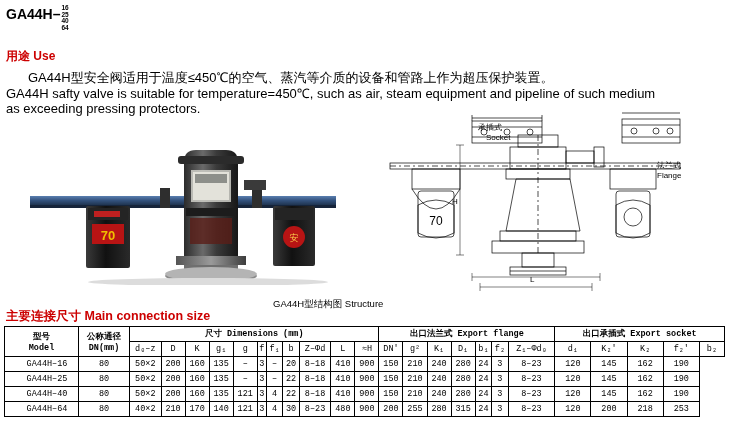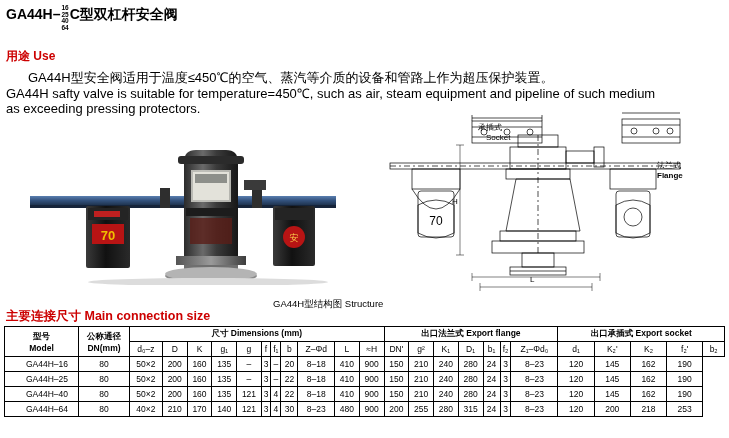--- a/index.html
+++ b/index.html
@@ -32,21 +32,21 @@
   .photo{position:absolute;left:8px;top:110px;width:345px;height:175px;}
   .photo-cap{position:absolute;left:265px;top:298px;font-size:9.5px;margin-left:8px;}
 
   
   .drawing{position:absolute;left:360px;top:105px;width:365px;height:190px;}
   .lbl{position:absolute;font-size:8px;line-height:9px;}
 
   
   table.spec{
     position:absolute;left:4px;top:326px;border-collapse:collapse;
-    font-size:8.5px;width:721px;
+    font-size:8.5px;width:721px;font-family:Liberation Mono, monospace;
   }
   table.spec td,table.spec th{
     border:1px solid #000;text-align:center;vertical-align:middle;
     padding:0;height:14px;font-weight:normal;
   }
   table.spec .hdr{font-weight:bold;}
   table.spec .model-col{width:62px;text-align:center;padding-left:11px;font-weight:normal;}
 </style>
 </head>
 <body>
@@ -54,21 +54,20 @@
 <div class="page">
 
   <div class="title-row">
     <span class="title-main">GA44H–</span>
     <span class="title-frac">
       <span>16</span>
       <span>25</span>
       <span>40</span>
       <span>64</span>
     </span>
-    <span class="title-main">C型双杠杆安全阀</span>
     <span style="width:5px"></span>
   </div>
 
   <div class="sect sect-use">用途 Use</div>
   <div class="para para1">GA44H型安全阀适用于温度≤450℃的空气、蒸汽等介质的设备和管路上作为超压保护装置。</div>
   <div class="para para2">GA44H safty valve is suitable for temperature=450℃, such as air, steam equipment and pipeline of such medium as exceeding pressing protectors.</div>
 
   <div class="photo">
     <svg width="345" height="175" viewBox="0 0 345 175" xmlns="http://www.w3.org/2000/svg">
       <defs>
@@ -204,21 +203,21 @@
         <line x1="100" y1="40" x2="100" y2="150"></line>
         <line x1="96" y1="40" x2="104" y2="40"></line>
         <line x1="96" y1="150" x2="104" y2="150"></line>
       </g>
     </svg>
 
     
     <span class="lbl" style="left:118px;top:18px;">承插式</span>
     <span class="lbl" style="left:118px;top:28px;padding-left:8px;">Socket</span>
     <span class="lbl" style="left:297px;top:56px;">法兰式</span>
-    <span class="lbl" style="left:297px;top:66px;font-weight:bold;">Flange</span>
+    <span class="lbl" style="left:297px;top:66px;">Flange</span>
     <span class="lbl" style="left:170px;top:170px;">L</span>
     <span class="lbl" style="left:92px;top:92px;">H</span>
   </div>
 
   <div class="sect sect-size">主要连接尺寸 Main connection size</div>
 
   <table class="spec">
     <tbody>
       <tr>
         <td class="hdr" rowspan="2" style="width:62px">

